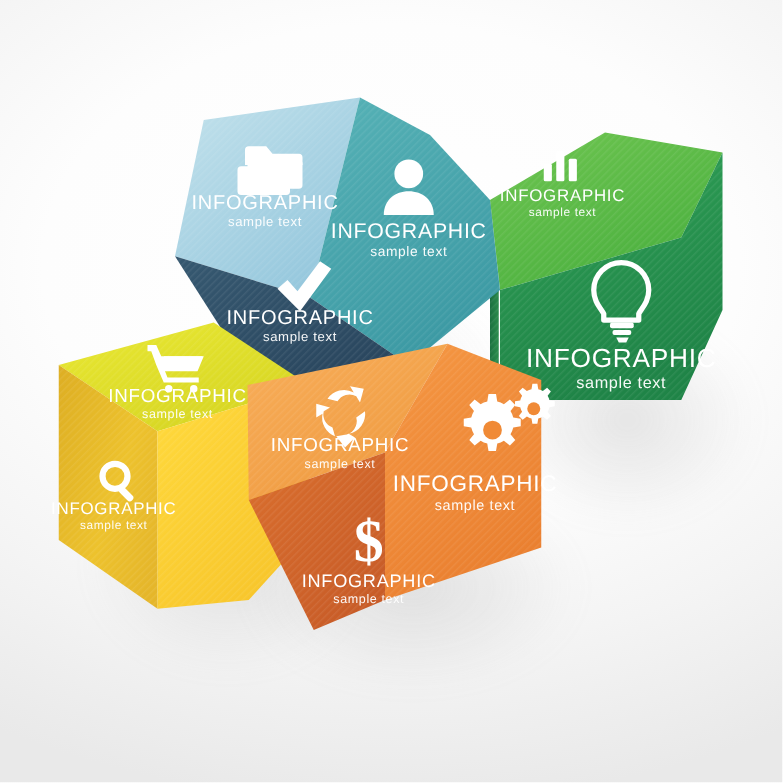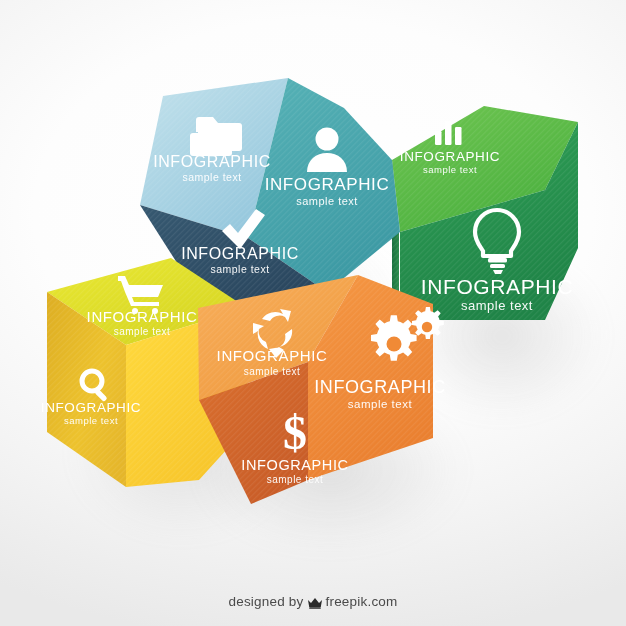--- a/index.html
+++ b/index.html
@@ -292,21 +292,15 @@
         <g>
           <g>
             <text x="295" y="449" fill="#ffffff" font-size="48" font-weight="bold" text-anchor="middle" font-family="Liberation Serif, serif">$</text>
           </g>
           <text class="face-label lbl-main" x="295" y="466" font-size="14.5">INFOGRAPHIC</text>
           <text class="face-label lbl-sub" x="295" y="480" font-size="10" opacity="0.95">sample text</text>
         </g>
       </g>
     </svg>
 
-    <div class="credit">
-      <span>designed by</span><span class="crown"><svg width="16" height="13" viewBox="0 0 16 13">
-            <path d="M1 4 l3 3 l4 -5 l4 5 l3 -3 l-1.2 7 h-11.6 z" fill="#2b2b2b"></path>
-            <rect x="2.2" y="11.2" width="11.6" height="1.6" rx="0.6" fill="#2b2b2b"></rect>
-          </svg></span><span>freepik.com</span>
-    </div>
 
   </div>
 </div>
 
 </body></html>

